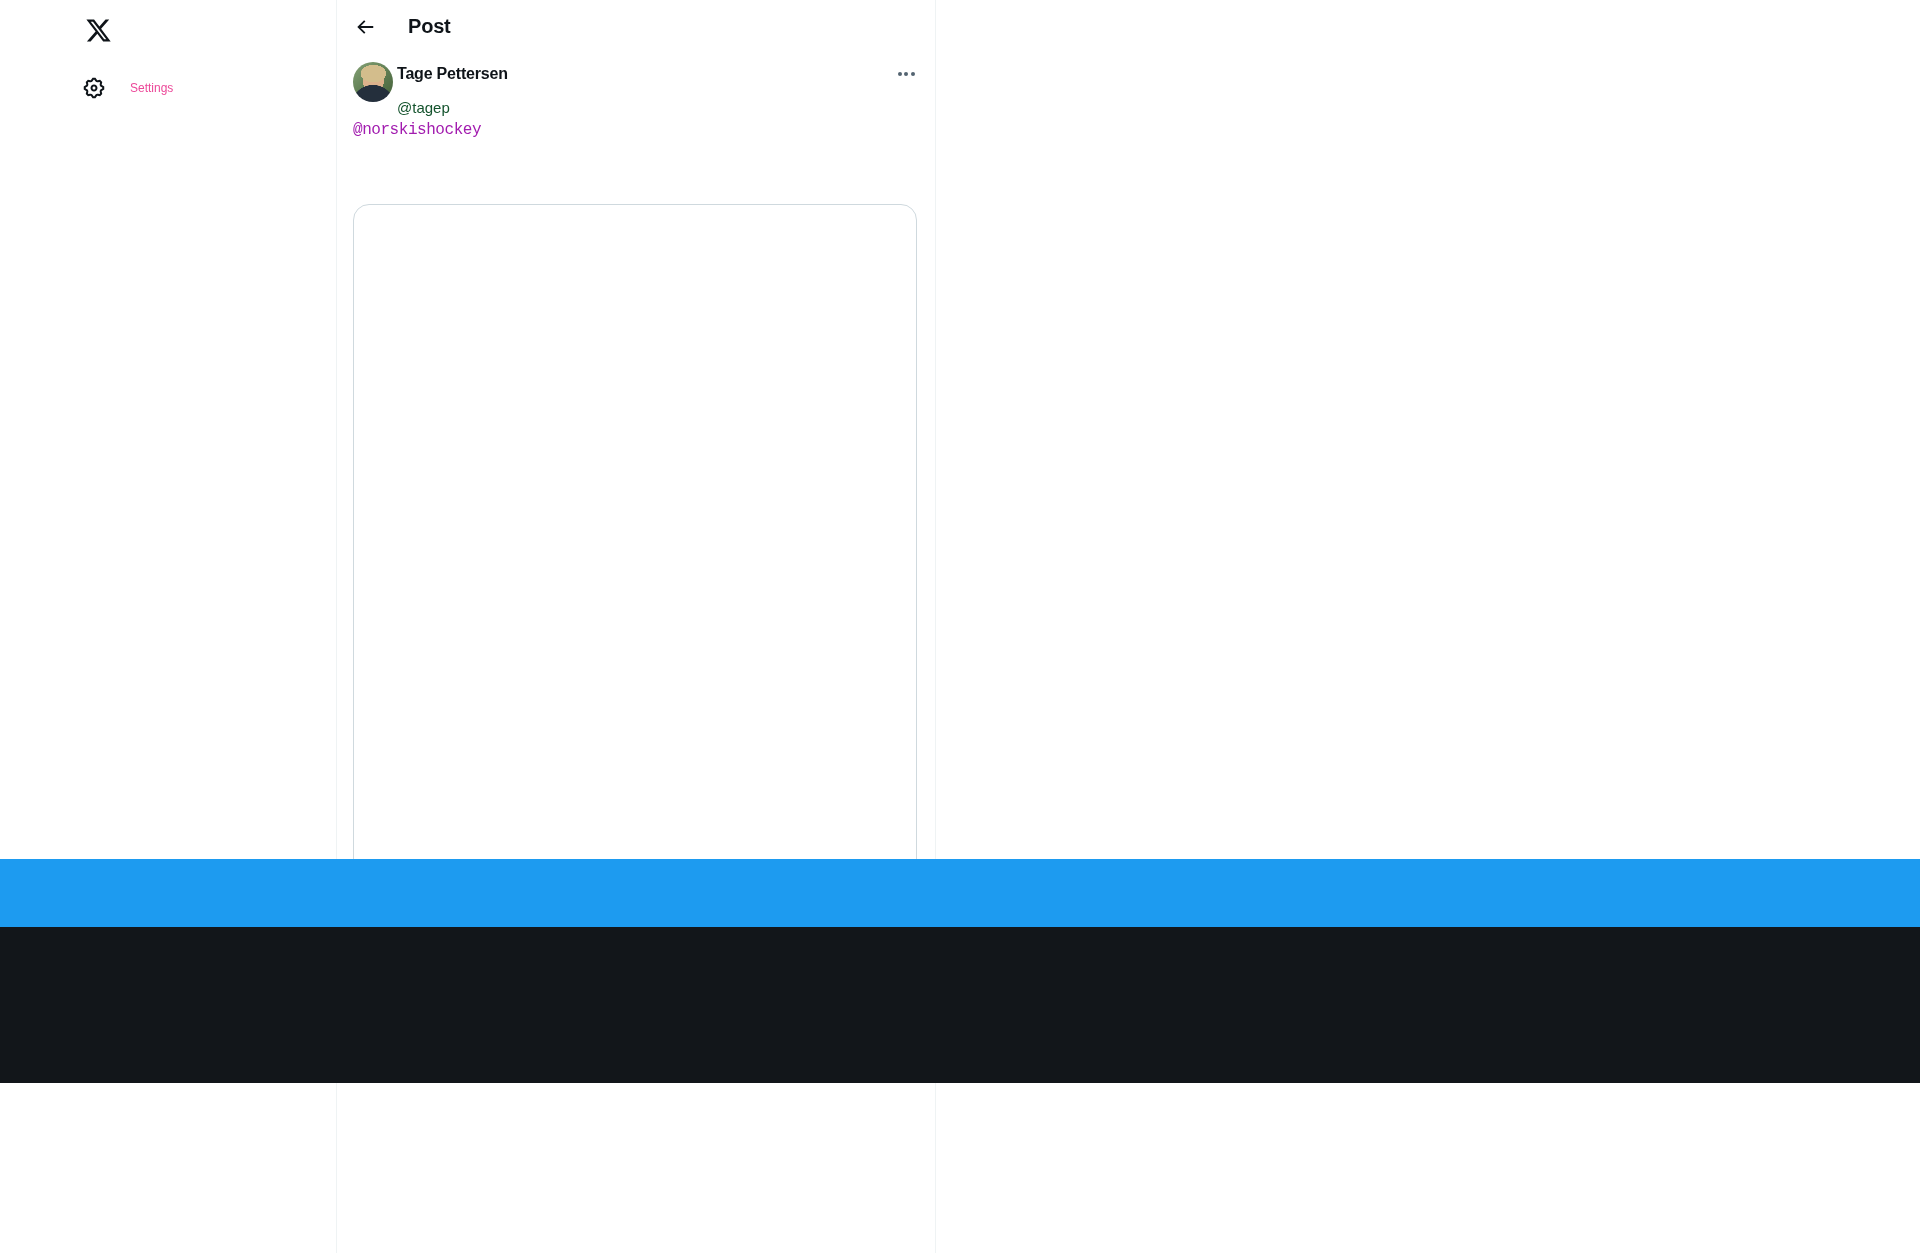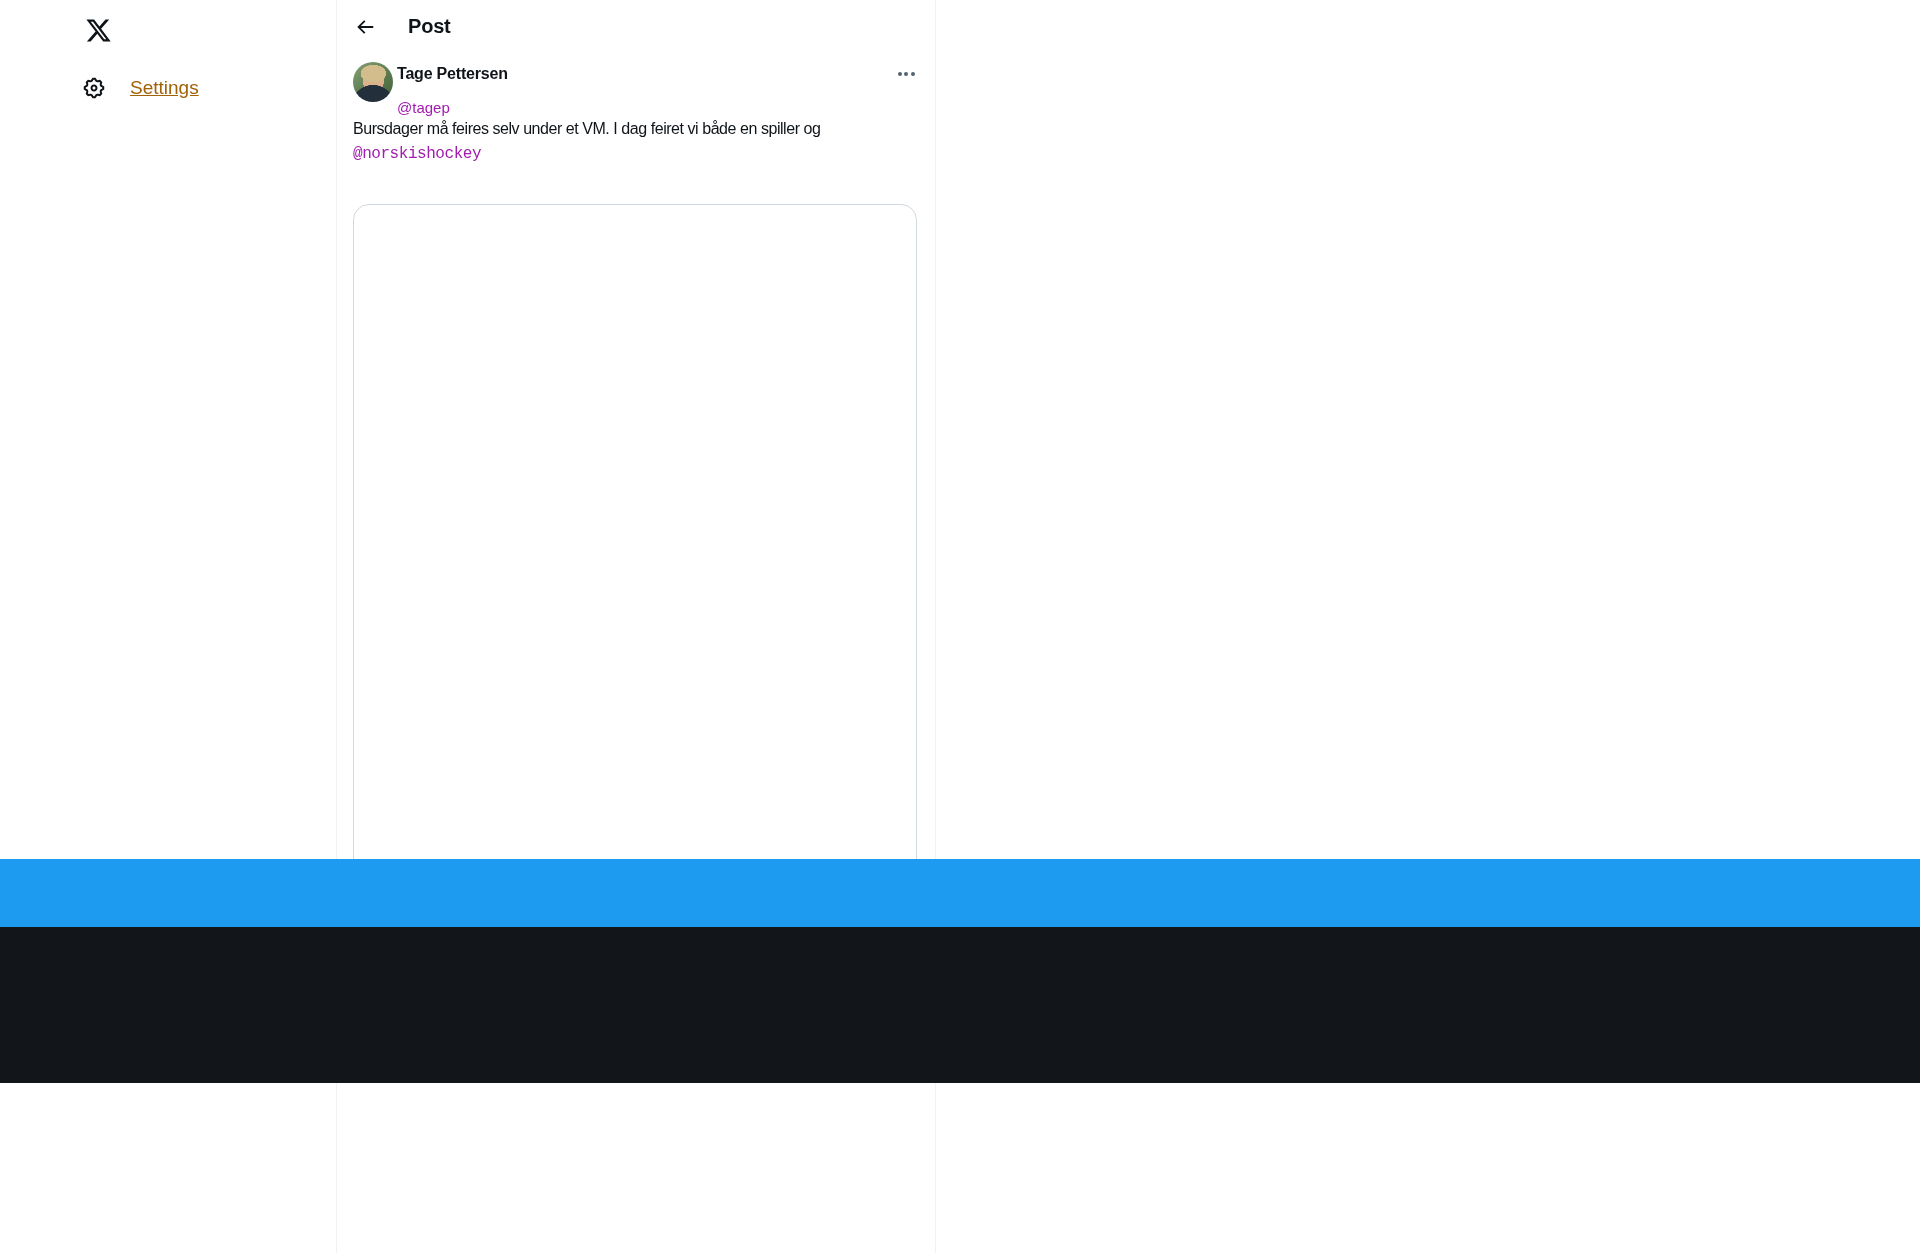--- a/index.html
+++ b/index.html
@@ -9,38 +9,38 @@
   
   .divider { position:absolute; top:0; width:1px; height:1253px; background:#eff3f4; }
   #divider-left { left:336px; }
   #divider-right { left:935px; }
 
   
   #x-logo-btn { left:78px; top:10px; width:40px; height:40px; border:none; background:transparent;
                 border-radius:50%; cursor:pointer; display:flex; align-items:center; justify-content:center; }
   #settings-item { left:70px; top:66px; height:44px; display:flex; align-items:center; gap:24px;
                    background:transparent; border:none; cursor:pointer; padding:0 12px; border-radius:22px; }
-  #settings-item .label { font-size:19px; color:#a16207;text-decoration:underline; }
+  #settings-item .label { font-size:12px; color:#ec4899; }
 
   
   #back-btn { left:347px; top:9px; width:36px; height:36px; border:none; background:transparent;
               border-radius:50%; cursor:pointer; display:flex; align-items:center; justify-content:center; }
   #page-title { left:408px; top:15px; font-size:20px; font-weight:700; color:#0f1419; letter-spacing:-0.2px; }
 
   
   #avatar { left:353px; top:62px; width:40px; height:40px; border-radius:50%; border:none; cursor:pointer;
     background:
       radial-gradient(circle at 50% 112%, #242f3c 0 44%, rgba(0,0,0,0) 45%),
       radial-gradient(ellipse 32% 22% at 51% 29%, #d3bd8c 0 99%, rgba(0,0,0,0) 100%),
       radial-gradient(ellipse 27% 33% at 51% 44%, #dcb28c 0 99%, rgba(0,0,0,0) 100%),
       linear-gradient(140deg, #85a276 0%, #5c7a4f 55%, #425e38 100%);
   }
   #author-block { left:397px; top:64px; display:flex; flex-direction:column; cursor:pointer;gap:14px; }
   #author-name { font-size:16px; font-weight:700; color:#0f1419; line-height:20px; letter-spacing:-0.2px; text-decoration:none; }
-  #author-handle { font-size:15px; color:#a21caf; line-height:20px; }
+  #author-handle { font-size:15px; color:#14532d; line-height:20px; }
   #more-btn { left:888px; top:62px; width:36px; height:24px; border:none; background:transparent; cursor:pointer;
               display:flex; align-items:center; justify-content:center; gap:2.5px; }
   #more-btn i { width:4px; height:4px; border-radius:50%; background:#536471; display:block; }
 
   #tweet-text { left:353px; top:117px; width:568px; font-size:16px; line-height:24px; color:#0f1419; letter-spacing:-0.45px; }
   #tweet-text .tline { white-space:nowrap; }
   a.mention { color:#a21caf; text-decoration:none; cursor:pointer;font-family:Liberation Mono, monospace; }
 
   #media-placeholder { left:353px; top:204px; width:564px; height:700px; border:1px solid #cfd9de;
                        border-radius:16px; background:#ffffff; cursor:pointer; }
@@ -90,21 +90,20 @@
   <a id="author-name">Tage Pettersen</a>
   <span id="author-handle">@tagep</span>
 </div>
 <button class="abs" id="more-btn" aria-label="more">
   <i></i>
     <i></i>
     <i></i>
 </button>
 
 <div class="abs" id="tweet-text">
-  <div class="tline">Bursdager må feires selv under et VM. I dag feiret vi både en spiller og</div>
   <div class="tline"><a class="mention">@norskishockey</a></div>
 </div>
 
 <div class="abs" id="media-placeholder"></div>
 
 <div class="abs" id="bottom-banner">
   
   
   
   

